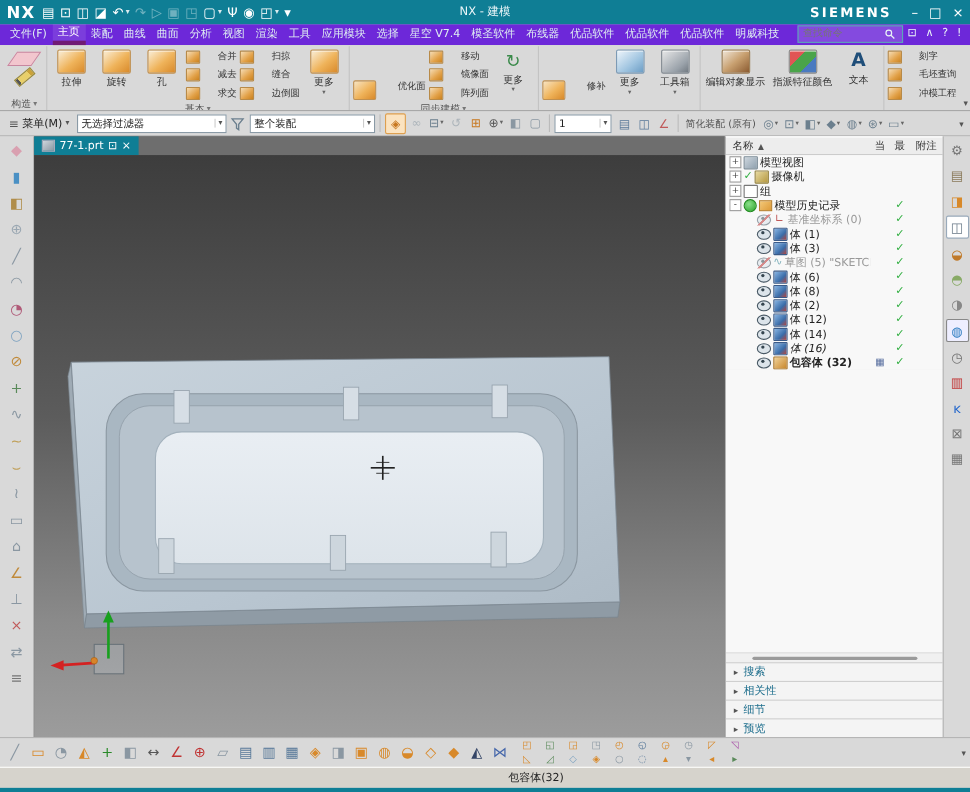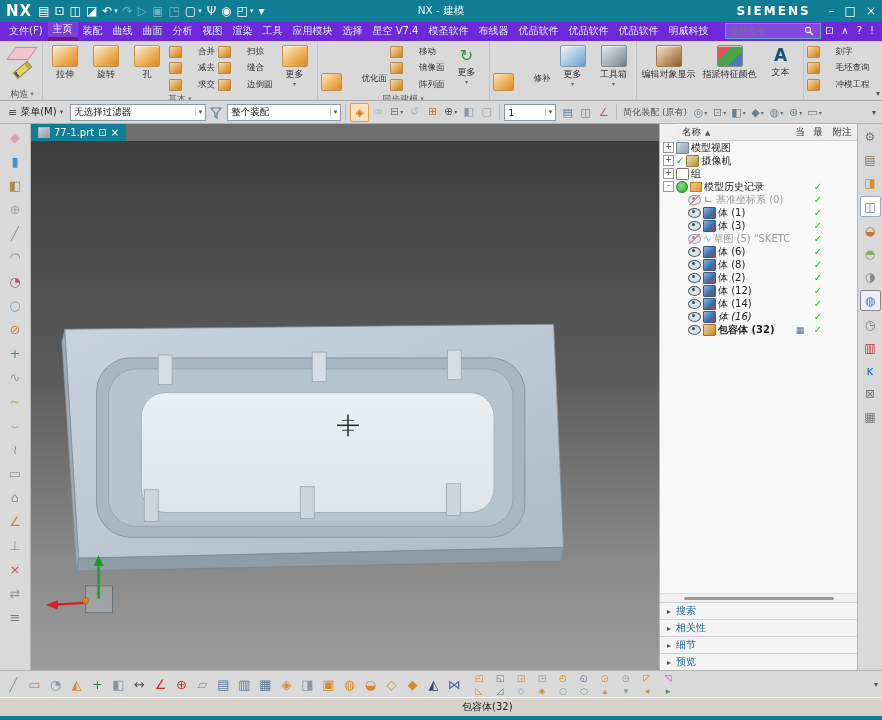--- a/index.html
+++ b/index.html
@@ -88,21 +88,21 @@
           padding:0 7px;font-size:10px;}
   .doctab .dt-ic{width:10px;height:9px;background:linear-gradient(140deg,#cfd6dc,#8a97a2);border:1px solid #aab;}
   .doctab .dt-x{font-size:10px;}
   .viewport{flex:1;position:relative;background:linear-gradient(180deg,#3d3d3d 0%,#5c5c5c 45%,#8a8a8a 80%,#9c9c9c 100%);min-height:0;}
   .viewport svg{position:absolute;inset:0;width:100%;height:100%;}
   
   .rightpanel{width:197px;background:#f0f0f0;border-left:1px solid #b5b5b5;display:flex;flex-direction:column;flex:none;min-height:0;}
   .navheader{height:18px;display:flex;align-items:center;gap:5px;padding:0 5px;background:#e6e6e6;color:#222;font-size:10.5px;flex:none;}
   .navheader .nh-ic{width:10px;height:9px;border:1px solid #667;background:#fff;}
   .navcols{height:15px;display:flex;align-items:center;font-size:9.5px;color:#333;background:#ededed;
-           border-bottom:1px solid #ccc;border-top:1px solid #fff;flex:none;margin-left:16px;}
+           border-bottom:1px solid #ccc;border-top:1px solid #fff;flex:none;}
   .navcols .c-name{flex:1;padding-left:6px;display:flex;gap:4px;align-items:center;}
   .navcols .sorta{font-size:7px;color:#555;}
   .navcols .c-fix{width:18px;text-align:center;}
   .navcols .c-note{width:30px;text-align:center;}
   .tree{background:#f8f8f8;flex:none;}
   .trow{height:13px;display:flex;align-items:center;font-size:10px;color:#222;padding-left:3px;}
   .trow .left{flex:1;display:flex;align-items:center;gap:2px;overflow:hidden;white-space:nowrap;}
   .trow.gray .tlabel{color:#999;}
   .trow.bold .tlabel{font-weight:bold;}
   .exp{width:9px;height:9px;border:1px solid #999;background:#fff;font-size:8px;line-height:7px;

